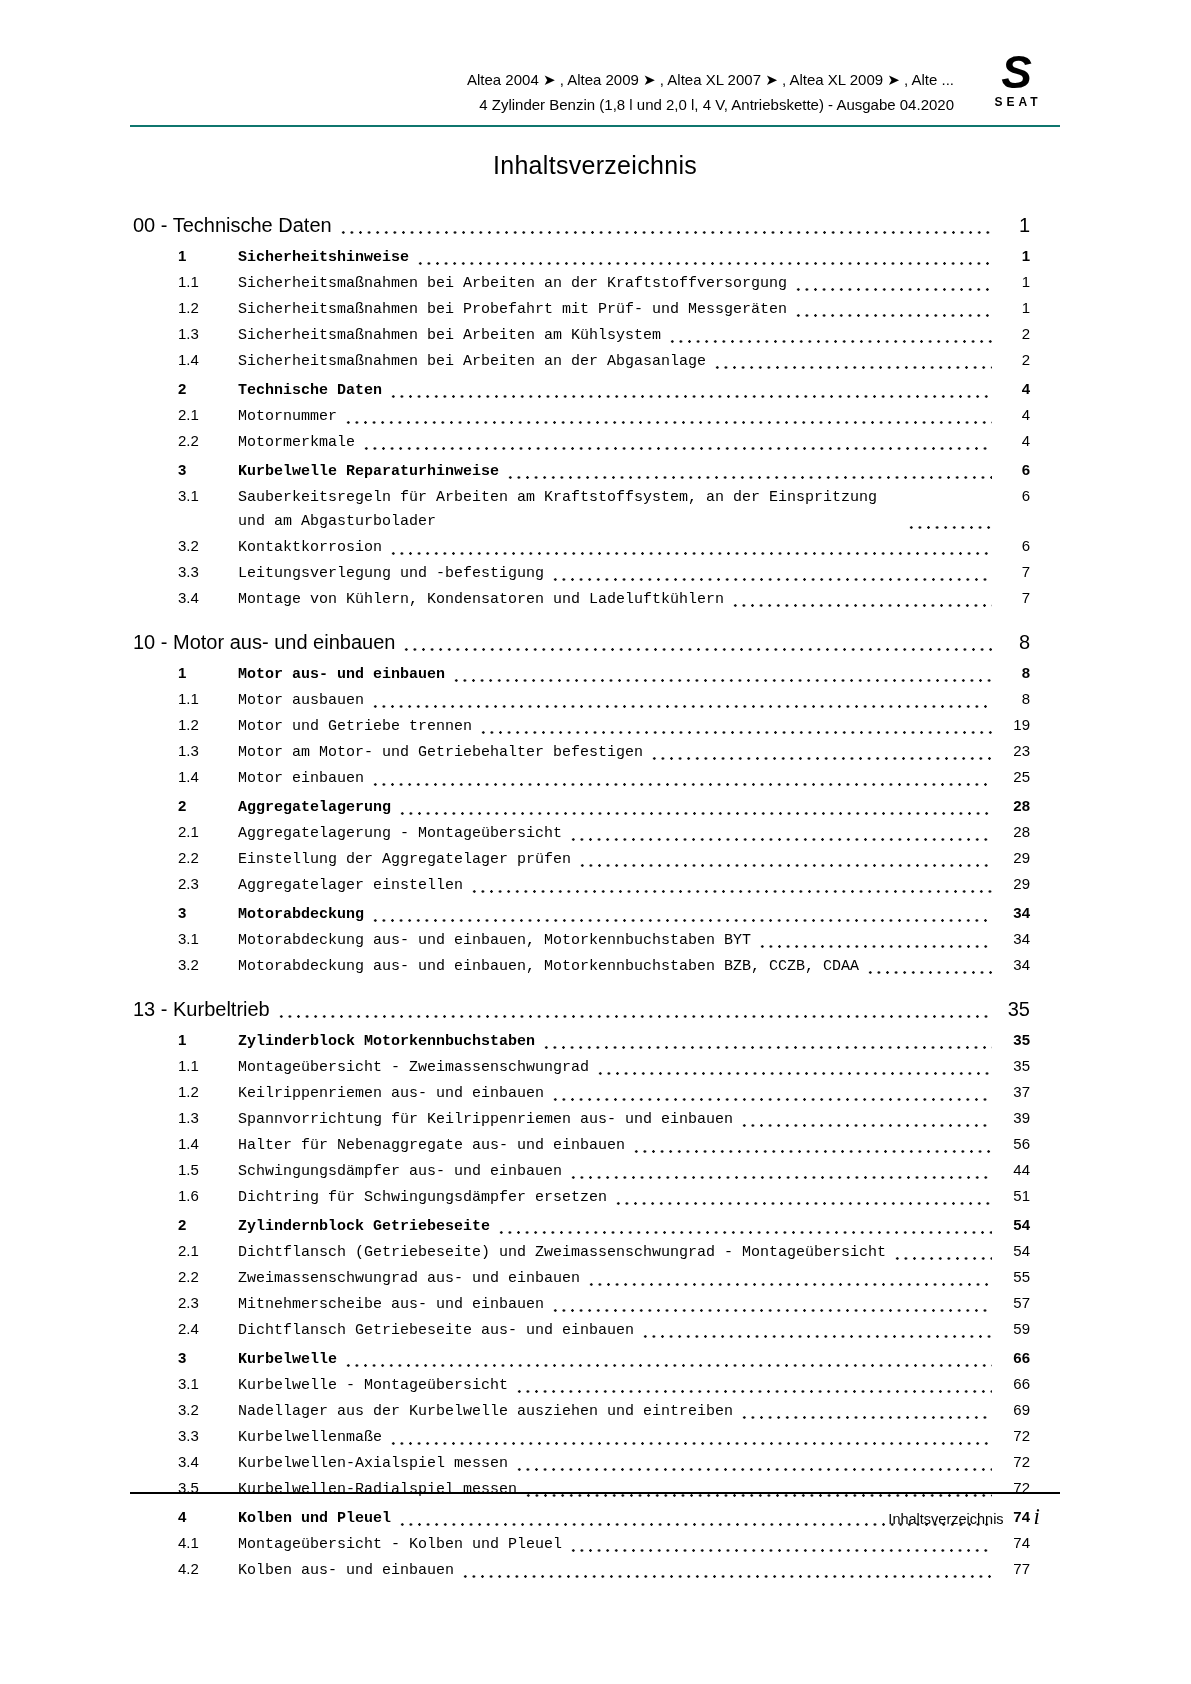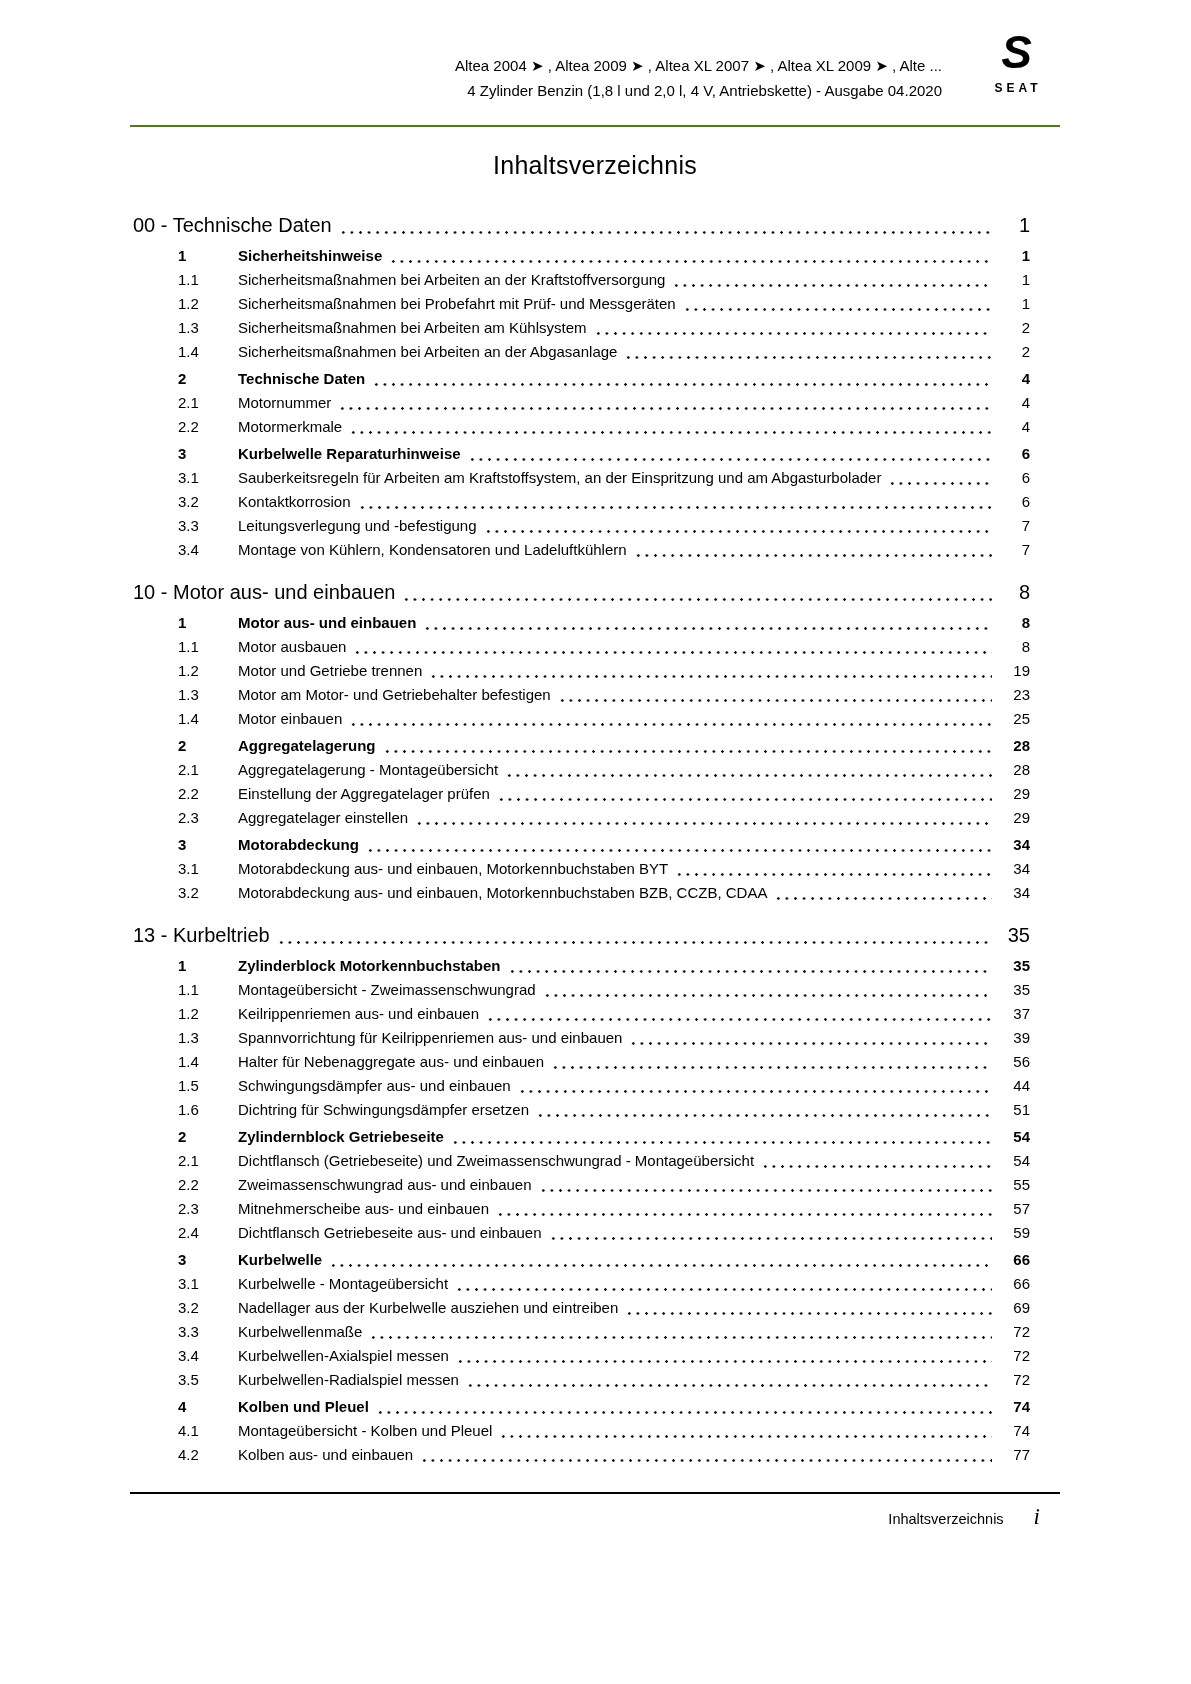--- a/index.html
+++ b/index.html
@@ -15,24 +15,23 @@
     position: absolute;
     left: 130px;
     top: 0;
     width: 930px;
   }
   
   .header {
     display: flex;
     align-items: flex-end;
     justify-content: flex-end;
-    border-bottom: 2px solid #4d7c0f;
-    padding-bottom: 20px;
+    border-bottom: 2px solid #0f766e;
+    padding-bottom: 6px;
     min-height: 127px;
-    gap: 12px;
   }
   .header-text {
     text-align: right;
     font-size: 15px;
     line-height: 25px;
     margin-right: 18px;
     padding-bottom: 2px;
   }
   .logo {
     width: 88px;
@@ -45,21 +44,21 @@
     font-size: 46px;
     font-weight: 900;
     font-style: italic;
     line-height: 0.92;
     letter-spacing: -1px;
   }
   .logo-word {
     font-size: 12px;
     font-weight: 700;
     letter-spacing: 4px;
-    margin-top: 8px;
+    margin-top: 2px;
     text-indent: 4px;
   }
   
   .title {
     margin-top: 24px;
     text-align: center;
     font-size: 25px;
     font-weight: 400;
     letter-spacing: 0.3px;
   }
@@ -93,21 +92,21 @@
     line-height: 27px;
     margin: 17px 0 5px 0;
   }
   .chapter:first-child { margin-top: 0; }
   .chapter .ch-label { padding-left: 3px; white-space: nowrap; }
   .entry .num {
     flex: none;
     width: 60px;
     margin-left: 48px;
   }
-  .entry .label { max-width: 662px; }
+  .entry .label { max-width: 662px; font-family: Liberation Mono, monospace; }
   .entry.bold { font-weight: 700; margin-top: 3px; }
   
   .footer {
     position: absolute;
     left: 130px;
     top: 1492px;
     width: 930px;
     border-top: 2px solid #000;
     padding-top: 11px;
     padding-right: 20px;

